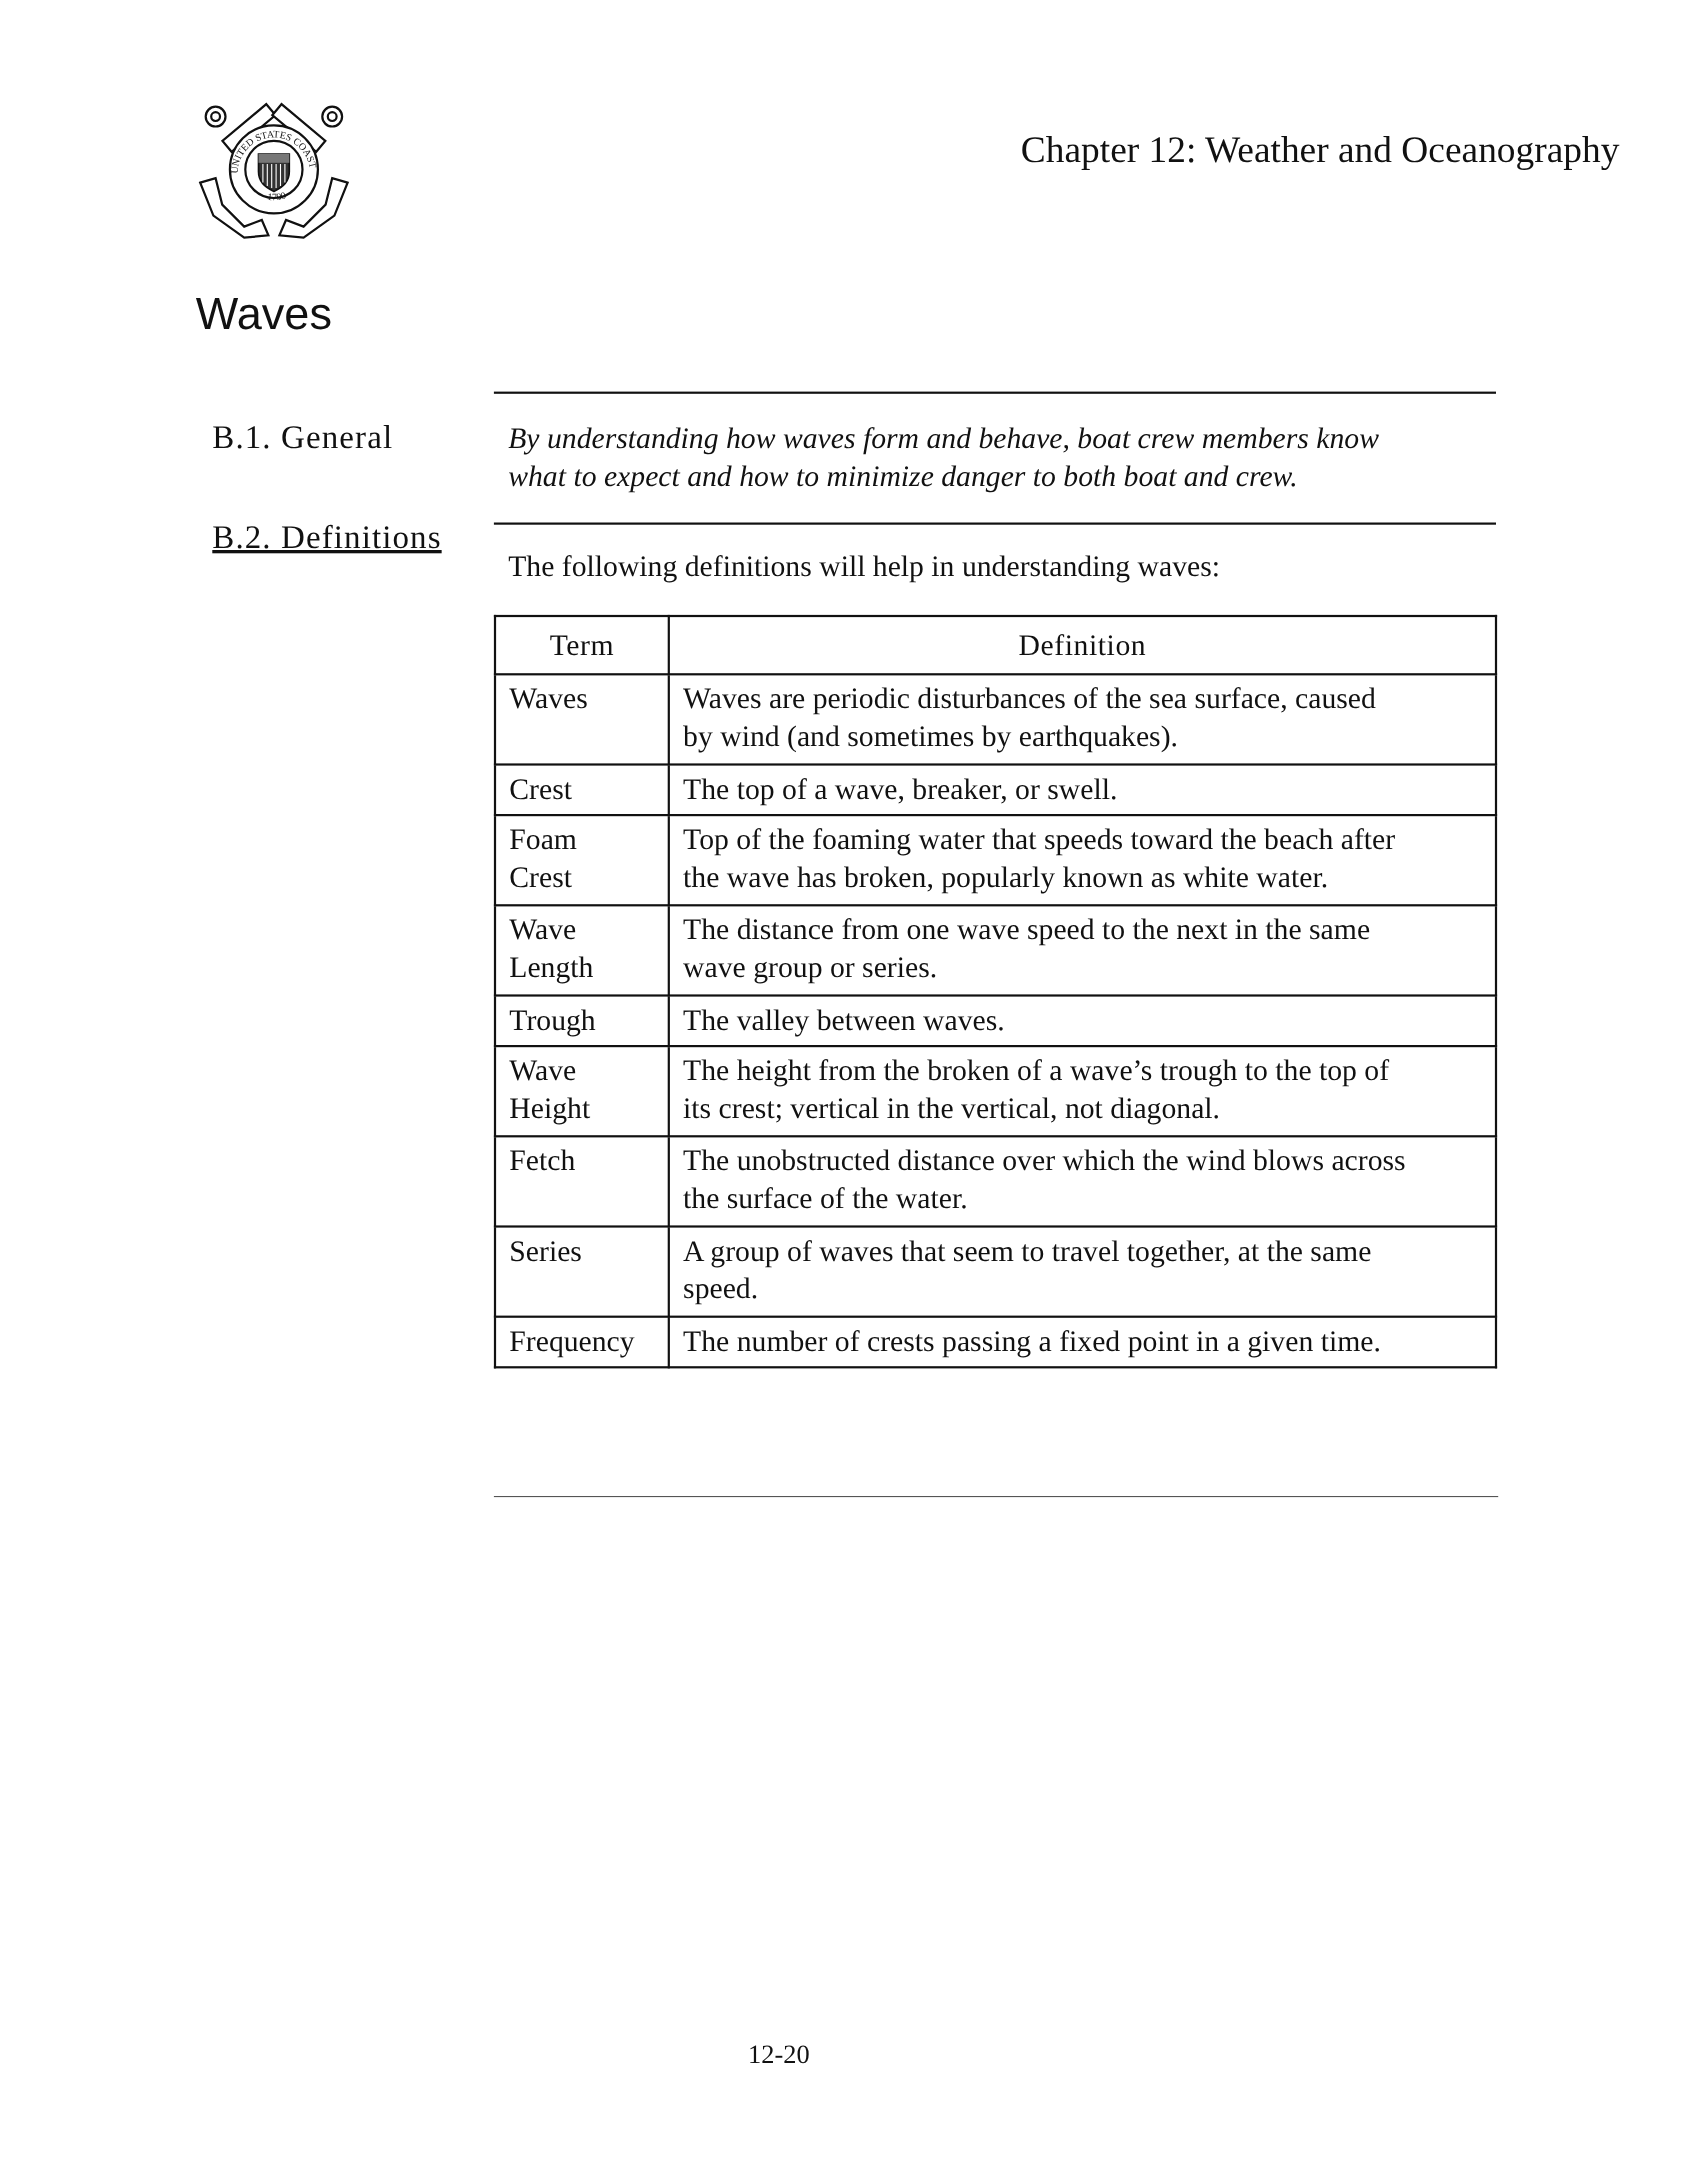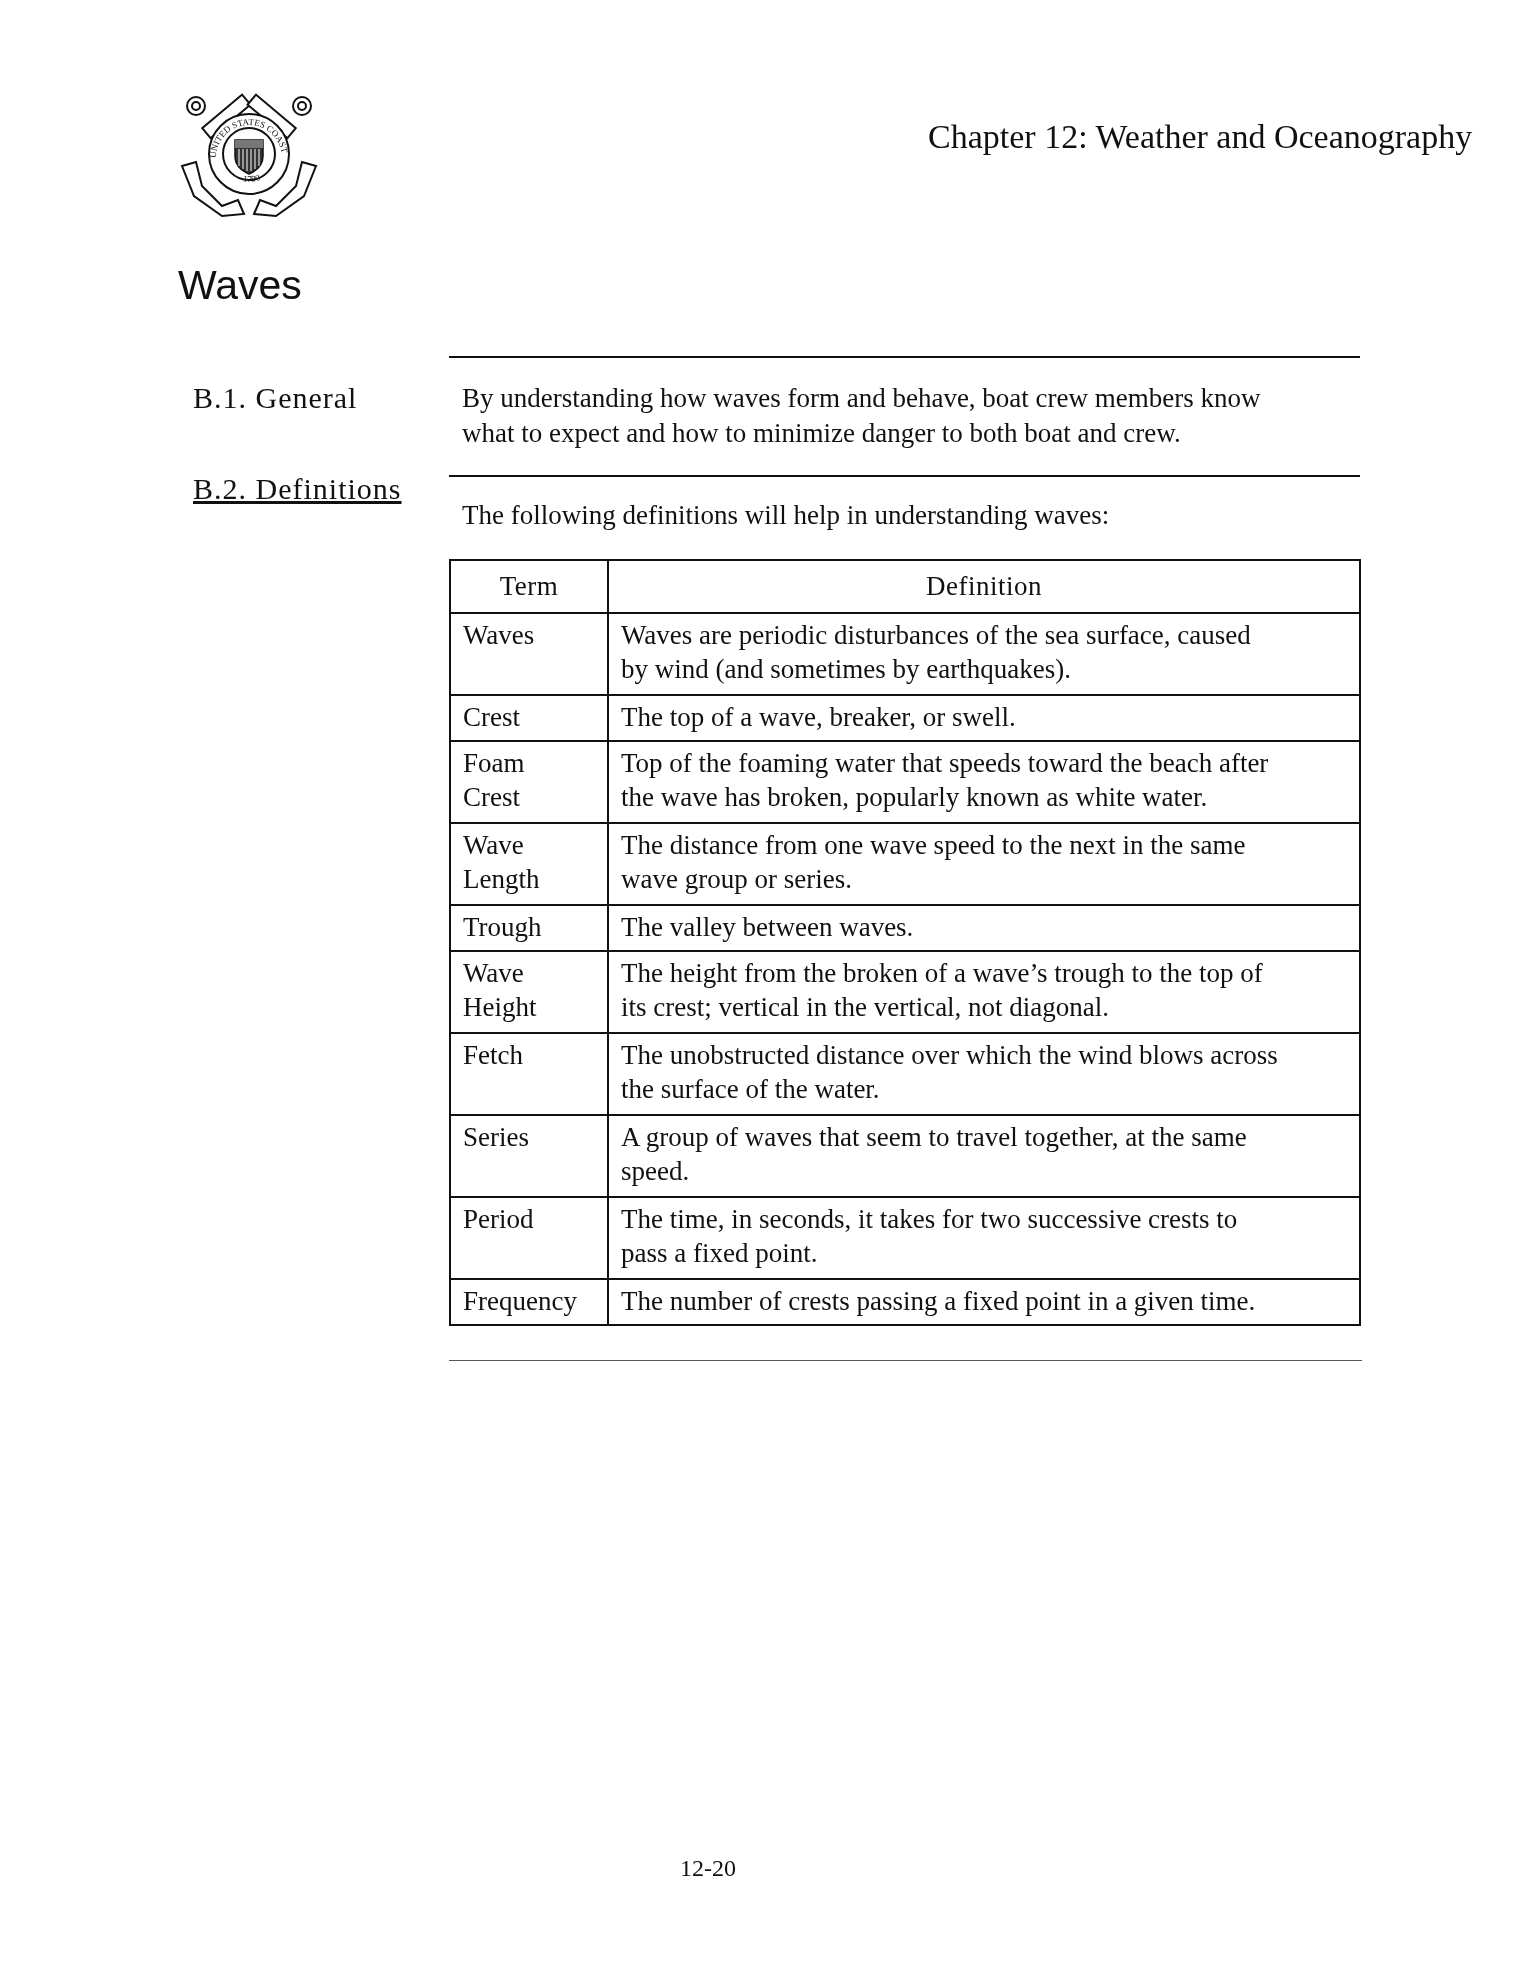--- a/index.html
+++ b/index.html
@@ -67,21 +67,21 @@
 
 <div class="abs chapter-header">Chapter 12:  Weather and Oceanography</div>
 
 <h1 class="abs section-title">Waves</h1>
 
 <div class="abs rule" style="top:356px;"></div>
 <div class="abs rule" style="top:475px;"></div>
 <div class="abs rule thin" style="top:1360px;"></div>
 
 <div class="abs side-label" style="top:381px;">B.1.  General</div>
-<div class="abs body-text" style="top:381px;">
+<div class="abs body-text" style="top:381px;font-style:italic;">
   <div>By understanding how waves form and behave, boat crew members know</div>
   <div>what to expect and how to minimize danger to both boat and crew.</div>
 </div>
 
 <div class="abs side-label" style="top:472px;text-decoration:underline;">B.2.  Definitions</div>
 <div class="abs body-text" style="top:498px;">The following definitions will help in understanding waves:</div>
 
 <table class="abs defs-table">
   <thead>
     <tr>
@@ -156,29 +156,20 @@
     </tr>
     <tr class="two">
       <td class="term">
           <div>Series</div>
         </td>
       <td>
           <div>A group of waves that seem to travel together, at the same</div>
           <div>speed.</div>
         </td>
     </tr>
-    <tr class="two">
-      <td class="term">
-          <div>Period</div>
-        </td>
-      <td>
-          <div>The time, in seconds, it takes for two successive crests to</div>
-          <div>pass a fixed point.</div>
-        </td>
-    </tr>
     <tr class="one">
       <td class="term">
           <div>Frequency</div>
         </td>
       <td>
           <div>The number of crests passing a fixed point in a given time.</div>
         </td>
     </tr>
   </tbody>
 </table>

